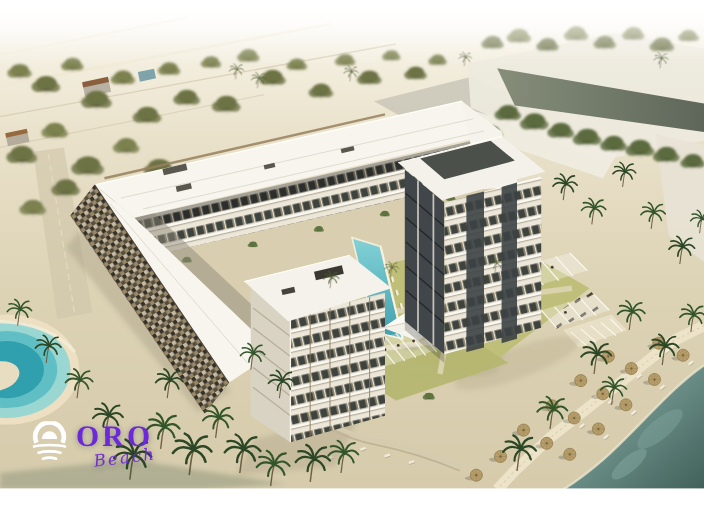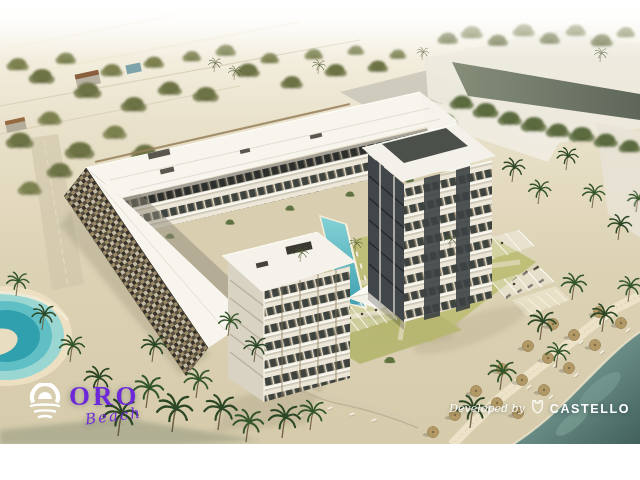--- a/index.html
+++ b/index.html
@@ -492,24 +492,15 @@
           <path d="M11,34 C14.5,32.8,19.5,32.8,23,34"></path>
         </g>
       </svg>
     </span>
     <span class="oro-text">
       <span class="oro-word">ORO</span>
       <span class="oro-script">Beach</span>
     </span>
   </div>
 
-  <div class="dev-credit">
-    <span class="dev-prefix">Developed by</span>
-    <span>
-      <svg width="13" height="15" viewBox="0 0 14 16">
-        <path d="M2,2 h3 v2 h4 V2 h3 v6 c0,4 -2.5,6 -5,7 c-2.5,-1 -5,-3 -5,-7 Z" fill="none" stroke="#fff" stroke-width="1.3"></path>
-      </svg>
-    </span>
-    <span class="dev-name">CASTELLO</span>
-  </div>
 
   <div class="bottom-band"></div>
 </div>
 
 </body></html>

